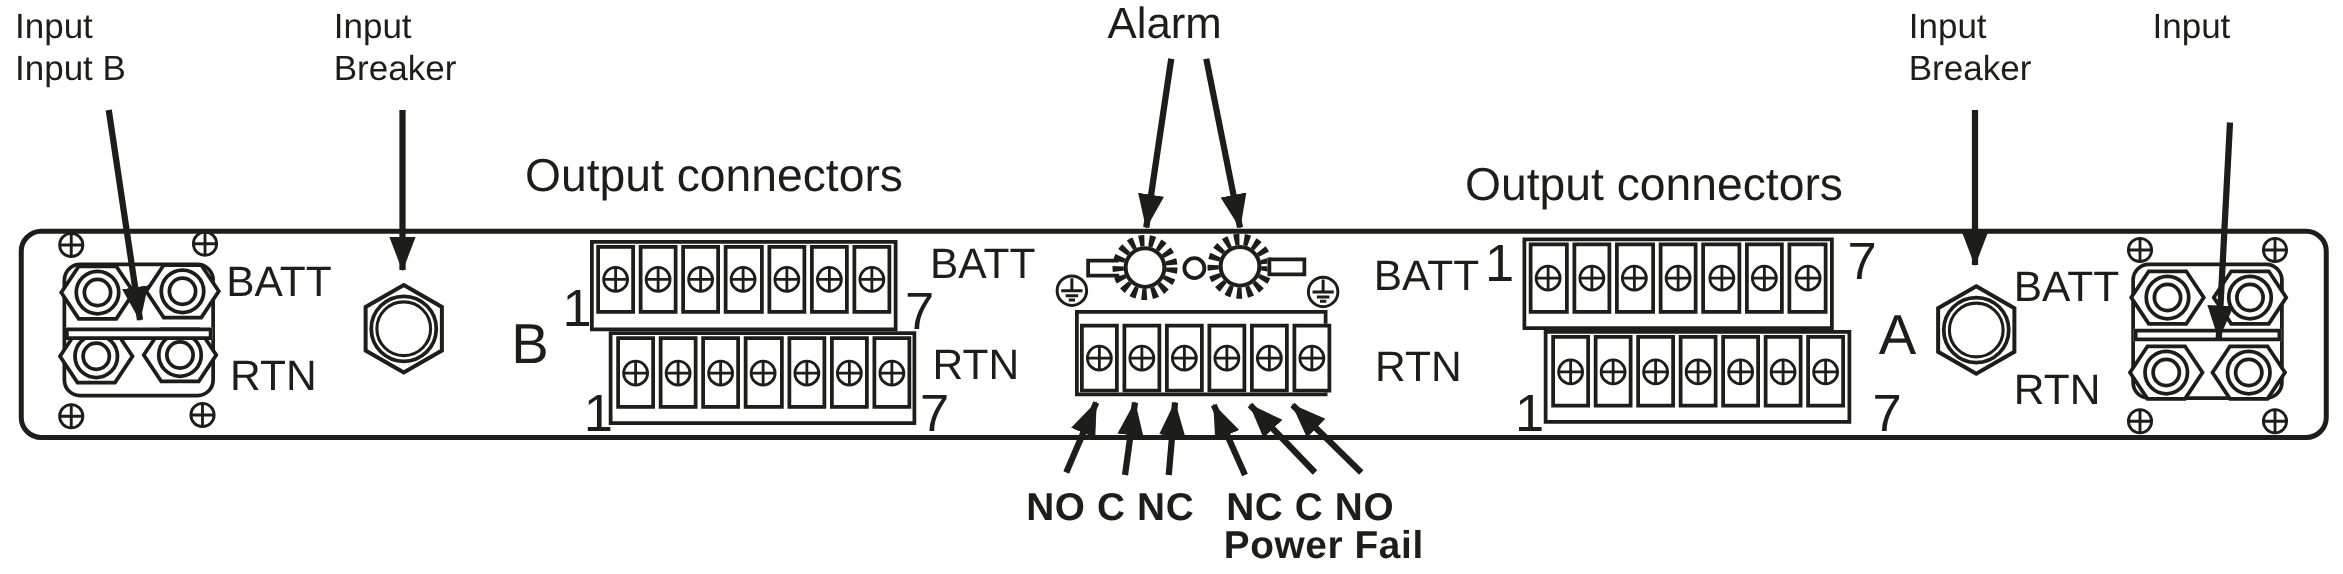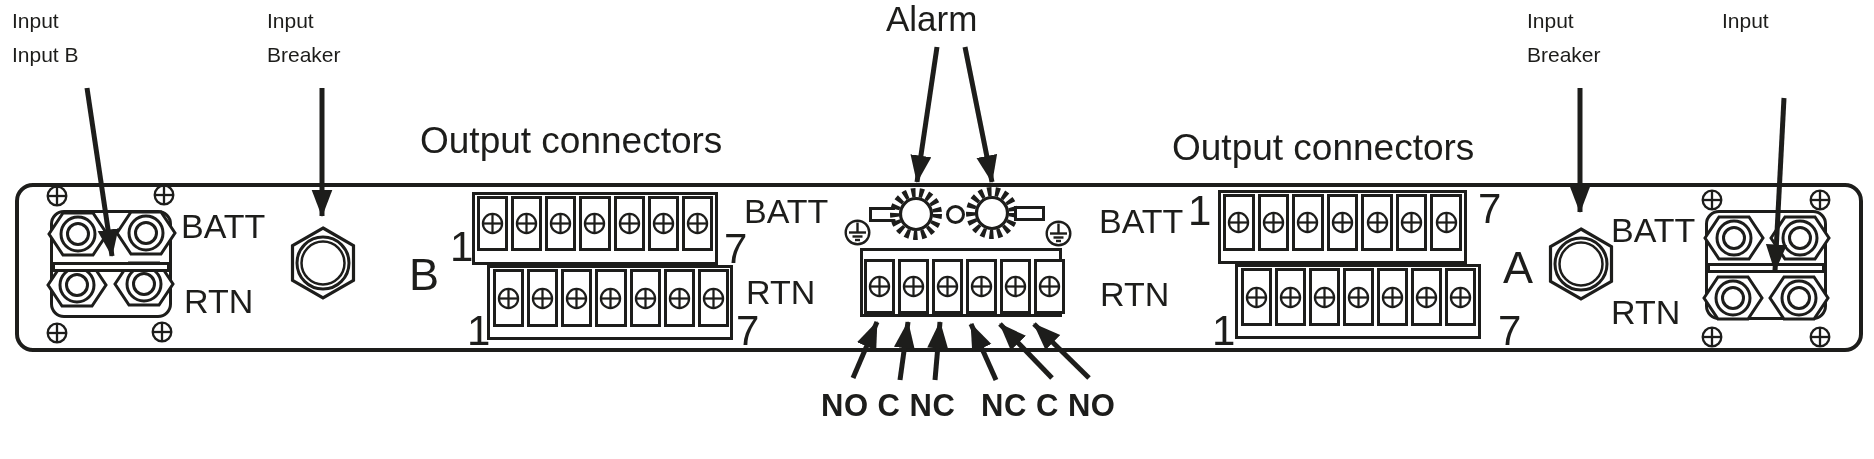--- a/index.html
+++ b/index.html
@@ -1,20 +1,20 @@
 <!DOCTYPE html>
 <html><head>
 <meta charset="utf-8">
 <style>
   html,body{margin:0;padding:0;background:#fff;}
   .stage{position:relative;width:1874px;height:459px;background:#fff;
          font-family:"Liberation Sans",sans-serif;color:#1d1d1b;overflow:hidden;}
   .panel{position:absolute;left:15px;top:183px;width:1848px;height:169px;
          border:4px solid #1d1d1b;border-radius:18px;box-sizing:border-box;background:transparent;}
-  .lbl{position:absolute;font-size:21px;line-height:34px;white-space:nowrap;}
+  .lbl{position:absolute;font-size:28px;line-height:34px;white-space:nowrap;}
   .ln{display:block;}
   .sm{position:absolute;font-size:34px;line-height:34px;white-space:nowrap;}
   .num{position:absolute;font-size:42px;line-height:42px;white-space:nowrap;}
   .big{position:absolute;font-size:45px;line-height:45px;white-space:nowrap;}
   .boldlbl{position:absolute;font-weight:bold;font-size:31px;line-height:31px;white-space:nowrap;letter-spacing:.5px;}
   .block{position:absolute;border:3.5px solid #1d1d1b;border-radius:14px;box-sizing:border-box;background:#fff;}
   .strip{position:absolute;border:3px solid #1d1d1b;box-sizing:border-box;background:#fff;}
   .cells{position:absolute;display:flex;gap:3px;}
   .cell{flex:1;border:3px solid #1d1d1b;box-sizing:border-box;background:#fff;
         display:flex;align-items:center;justify-content:center;}
@@ -489,20 +489,21 @@
       <svg width="62" height="48" viewBox="0 0 62 48">
         <polygon points="2,24 16,3 46,3 60,24 46,45 16,45" fill="#fff" stroke="#1d1d1b" stroke-width="3"></polygon>
         <circle cx="31" cy="24" r="17" fill="none" stroke="#1d1d1b" stroke-width="3"></circle>
         <circle cx="31" cy="24" r="10.5" fill="none" stroke="#1d1d1b" stroke-width="3"></circle>
       </svg>
     </div>
   <div class="bar" style="left:1707px;top:263px;width:118px;height:10px"></div>
 
   <div class="boldlbl" style="left:821px;top:390px">NO C NC</div>
   <div class="boldlbl" style="left:981px;top:390px">NC C NO</div>
+  <div class="boldlbl" style="left:979px;top:420px">Power Fail</div>
 
   <svg class="overlay" viewBox="0 0 1874 459">
     <defs>
       <marker id="ah" markerWidth="7" markerHeight="5" refX="5.3" refY="2.1" orient="auto" markerUnits="strokeWidth">
         <path d="M0,0 L5.5,2.1 L0,4.2 Z" fill="#1d1d1b"></path>
       </marker>
     </defs>
     <g stroke="#1d1d1b" stroke-width="5" fill="none">
       <line x1="87" y1="88" x2="112" y2="256" marker-end="url(#ah)"></line>
       <line x1="322" y1="88" x2="322" y2="216" marker-end="url(#ah)"></line>

